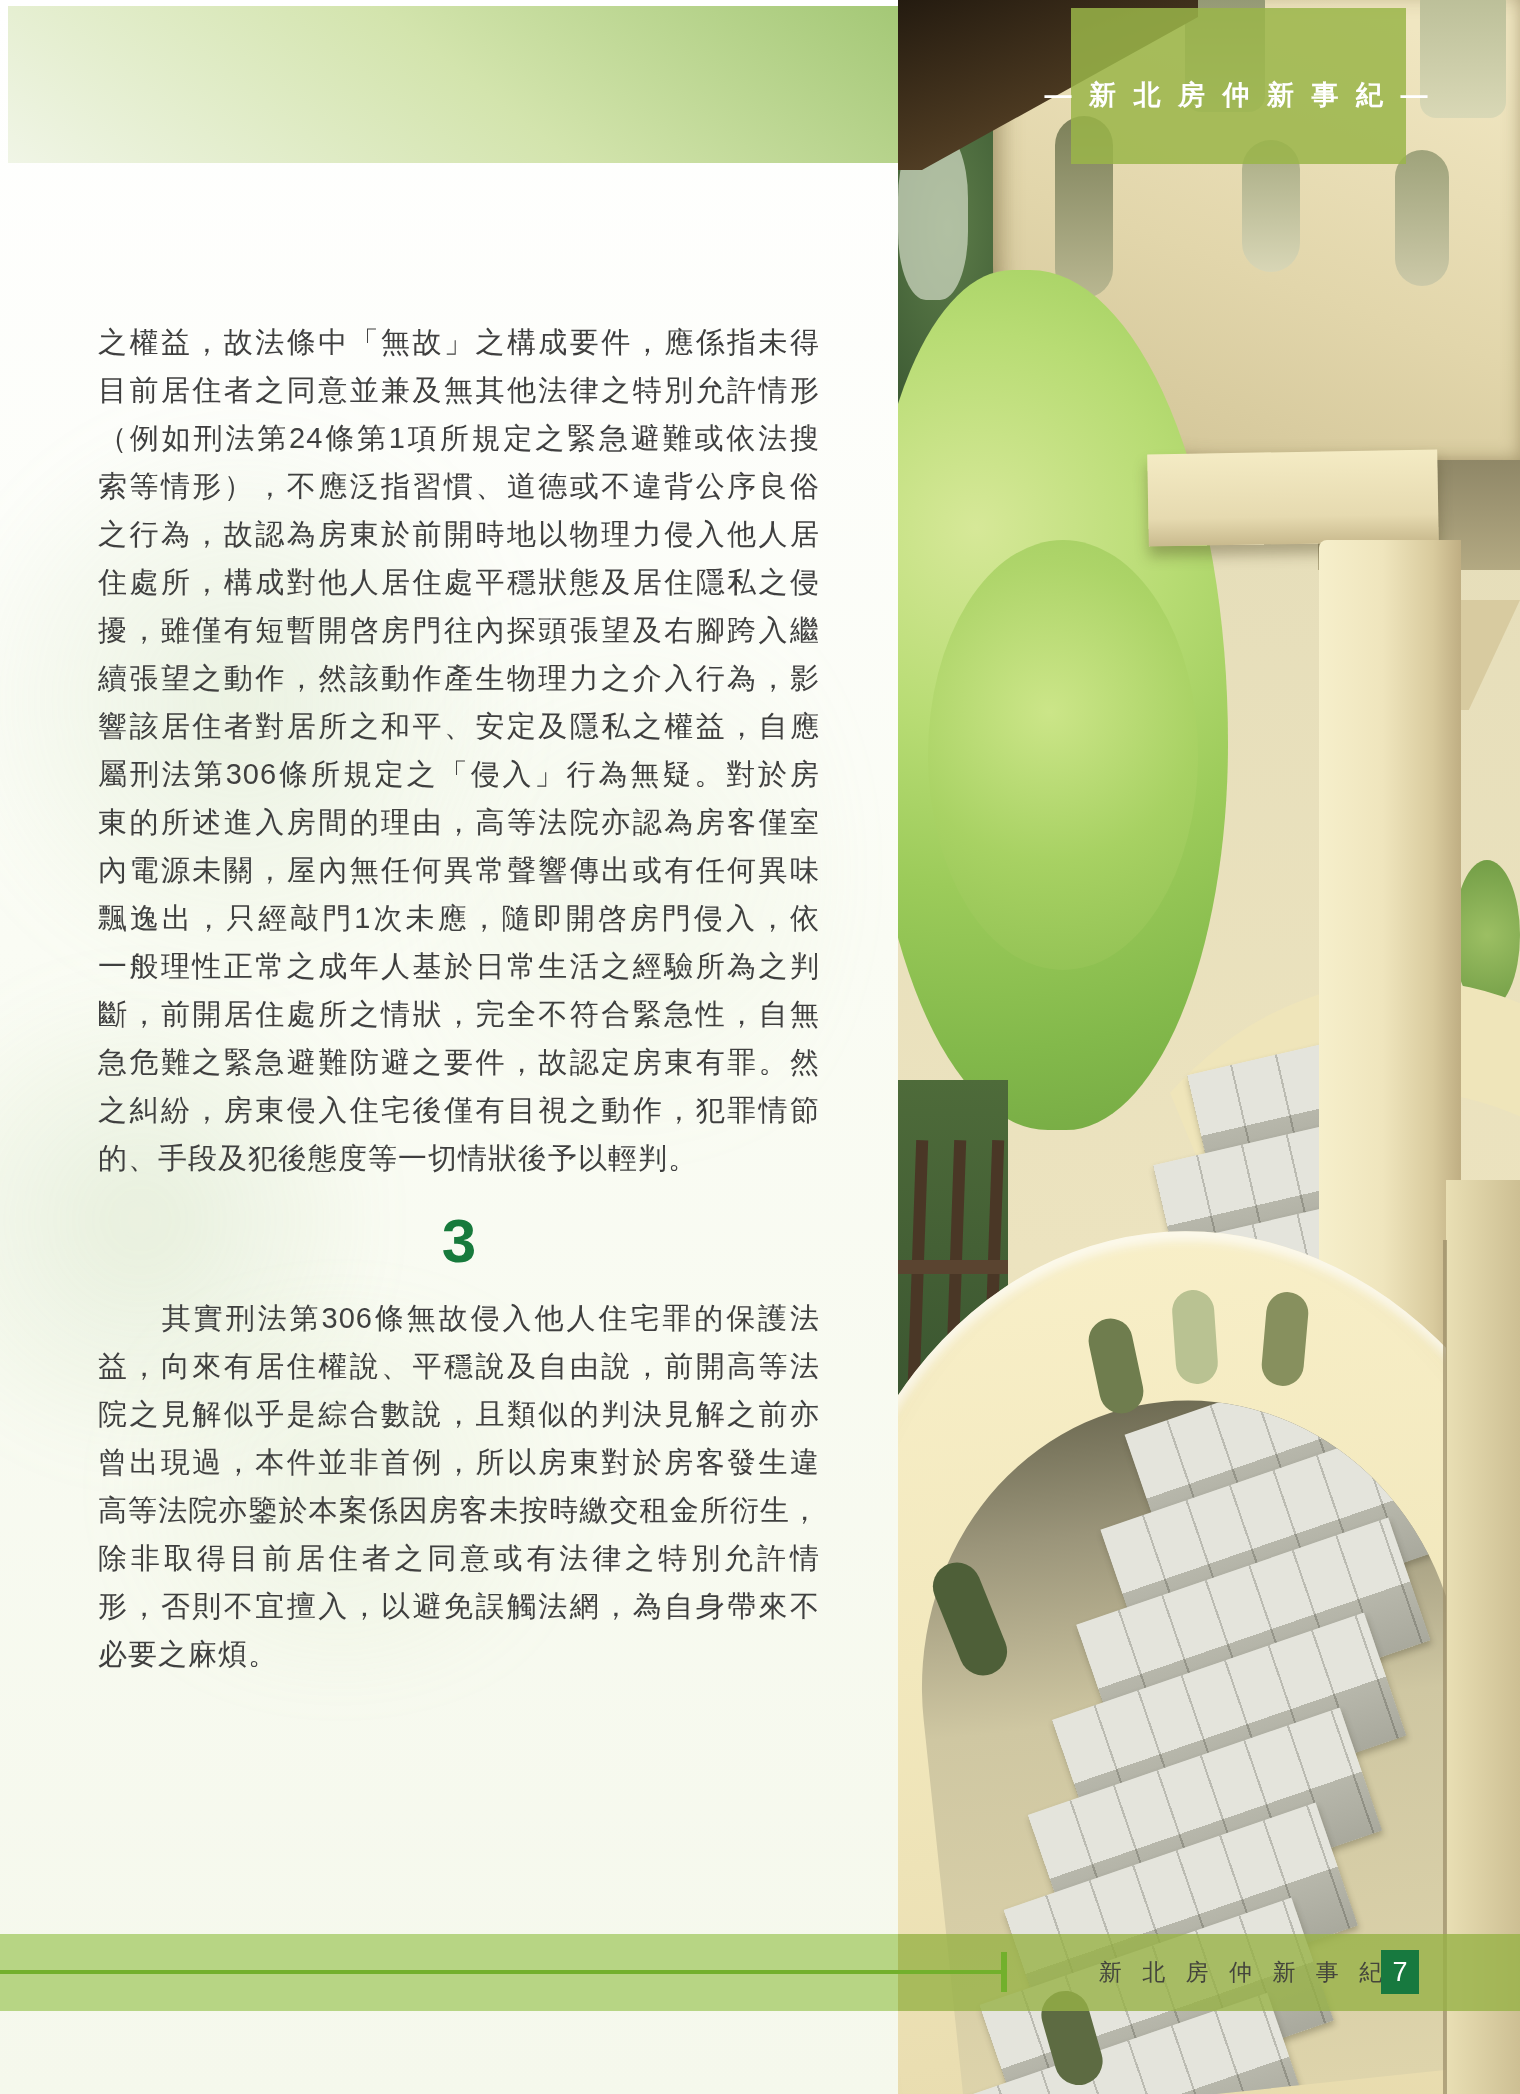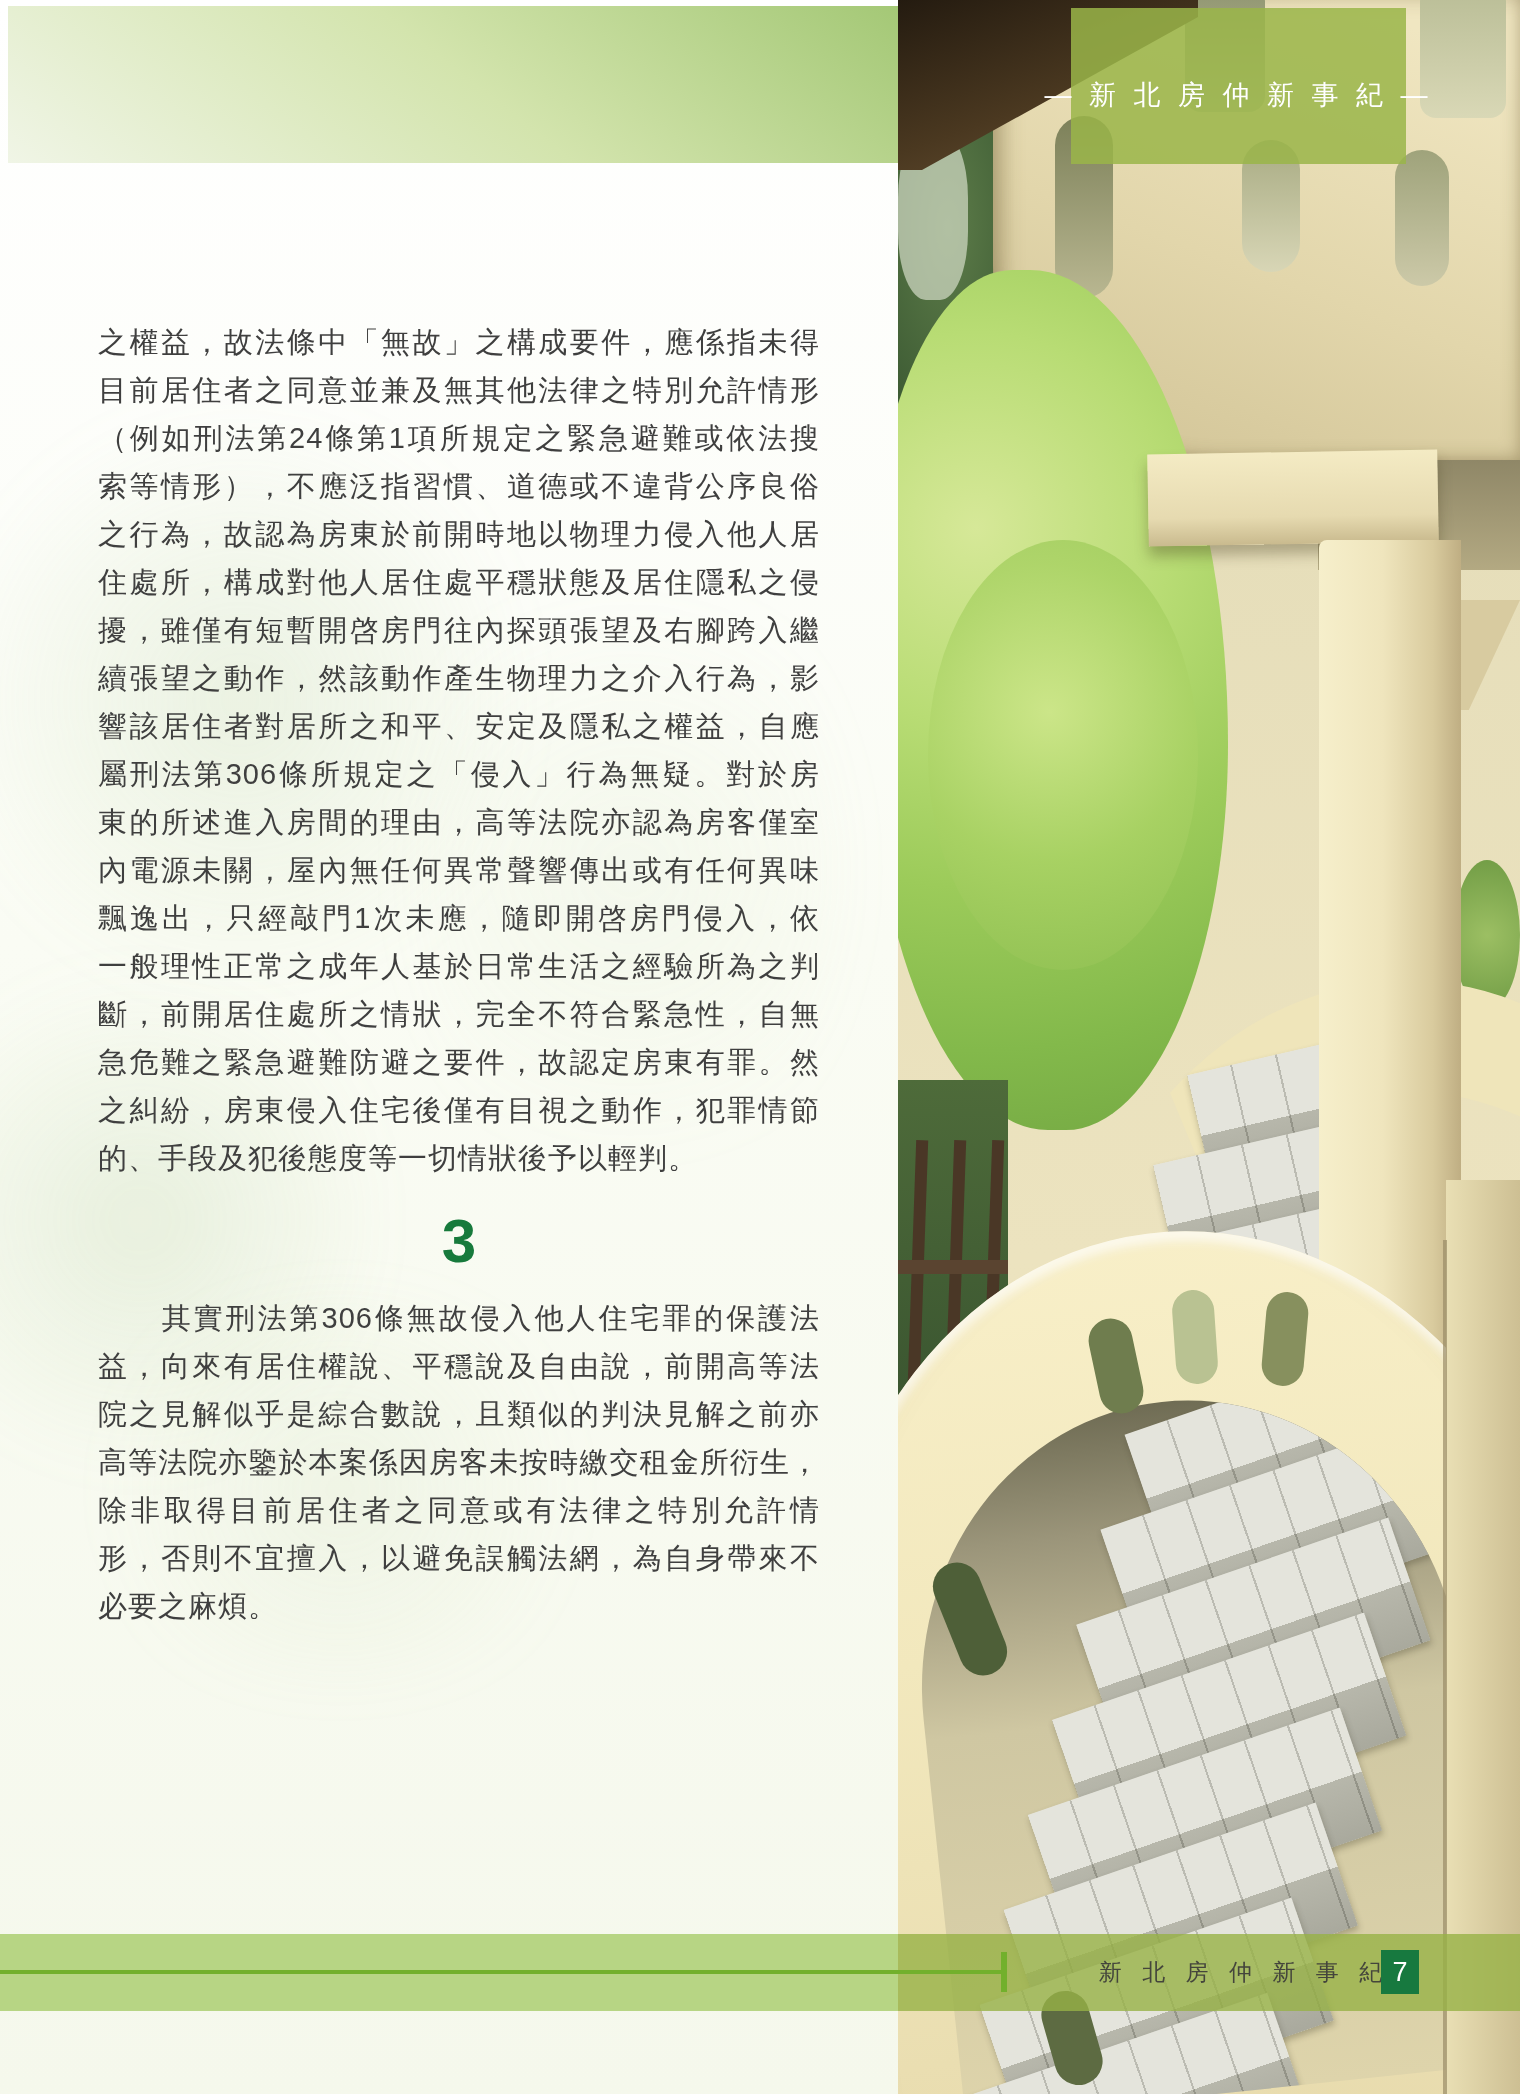--- a/index.html
+++ b/index.html
@@ -102,21 +102,21 @@
   .sl2 { left:276px; top:1290px; width:42px; height:94px; border-radius:21px; background:#b9c292; transform:rotate(-4deg); }
   .sl3 { left:366px; top:1292px; width:42px; height:94px; border-radius:21px; background:#87905e; transform:rotate(5deg); }
   .sl4 { left:48px; top:1560px; width:48px; height:118px; border-radius:24px; background:#4e5f38; transform:rotate(-22deg); }
   .sl5 { left:150px; top:1990px; width:48px; height:96px; border-radius:24px; background:#5d6b42; transform:rotate(-16deg); }
   .ph-rightwall { left:548px; top:1180px; width:74px; height:914px;
     background:linear-gradient(90deg,#e9dfb4,#cdbf93); }
   .ph-crease { left:545px; top:1240px; width:4px; height:854px; background:#9a8c66; opacity:.7; }
 
   
   .header-overlay { left:173px; top:8px; width:335px; height:156px; background:rgba(154,181,73,.85);
-    display:flex; align-items:center; justify-content:center; padding-top:18px; }
+    display:flex; align-items:center; justify-content:center; padding-top:18px;font-weight:bold; }
   .header-overlay span { color:#ffffff; font-size:27px; letter-spacing:5px; white-space:nowrap; }
 
   
   .footer-overlay { left:0; top:1934px; width:622px; height:77px; background:rgba(151,178,70,.8); }
 
   
   .footer-band { left:0; top:1934px; width:898px; height:77px; background:#b7d584; }
   .footer-line { left:0; top:1970px; width:1007px; height:4px; background:#72b02c; }
   .footer-tick { left:1001px; top:1952px; width:6px; height:40px; background:#72b02c; }
   .footer-title { left:1094px; top:1946px; width:300px; height:52px; line-height:52px;
@@ -208,20 +208,21 @@
         <div class="tline">斷，前開居住處所之情狀，完全不符合緊急性，自無</div>
         <div class="tline">急危難之緊急避難防避之要件，故認定房東有罪。然</div>
         <div class="tline">之糾紛，房東侵入住宅後僅有目視之動作，犯罪情節</div>
         <div class="tline">的、手段及犯後態度等一切情狀後予以輕判。</div>
       </div>
     <div class="section-num">3</div>
     <div class="para">
         <div class="tline">　　其實刑法第306條無故侵入他人住宅罪的保護法</div>
         <div class="tline">益，向來有居住權說、平穩說及自由說，前開高等法</div>
         <div class="tline">院之見解似乎是綜合數說，且類似的判決見解之前亦</div>
+        <div class="tline">曾出現過，本件並非首例，所以房東對於房客發生違</div>
         <div class="tline">高等法院亦鑒於本案係因房客未按時繳交租金所衍生，</div>
         <div class="tline">除非取得目前居住者之同意或有法律之特別允許情</div>
         <div class="tline">形，否則不宜擅入，以避免誤觸法網，為自身帶來不</div>
         <div class="tline">必要之麻煩。</div>
       </div>
   </div>
 
   <div class="abs footer-band"></div>
   <div class="abs footer-line"></div>
   <div class="abs footer-tick"></div>

